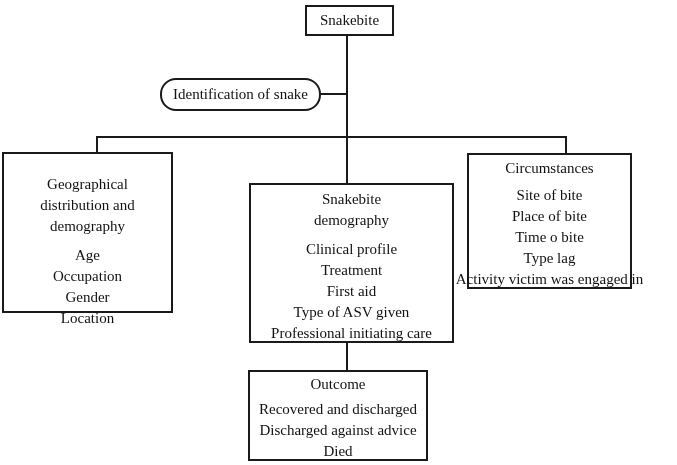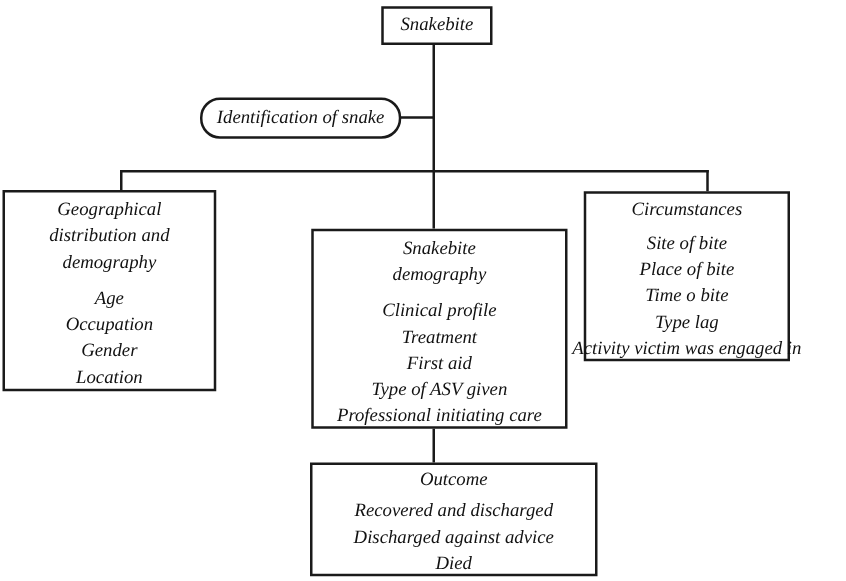--- a/index.html
+++ b/index.html
@@ -8,21 +8,20 @@
     background: #ffffff;
   }
   .figure {
     position: relative;
     width: 677px;
     height: 465px;
     background: #ffffff;
     font-family: "Liberation Serif", "DejaVu Serif", serif;
     color: #111111;
     overflow: hidden;
-    font-style: italic;
   }
   .box {
     position: absolute;
     box-sizing: border-box;
     border: 2px solid #1a1a1a;
     background: #ffffff;
     display: flex;
     flex-direction: column;
     align-items: center;
     text-align: center;
@@ -56,21 +55,21 @@
   <div class="connector" style="left:346px; top:342px; width:2px; height:29px;"></div>
 
   <div class="box single" style="left:305px; top:5px; width:89px; height:31px;">
     <div class="line">Snakebite</div>
   </div>
 
   <div class="box single" style="left:160px; top:78px; width:161px; height:33px;border-radius:16px;">
     <div class="line">Identification of snake</div>
   </div>
 
-  <div class="box" style="left:2px; top:152px; width:171px; height:161px; padding-top:4px;justify-content:space-between;">
+  <div class="box" style="left:2px; top:152px; width:171px; height:161px; padding-top:20px;justify-content:space-between;">
     <div class="line">Geographical</div>
     <div class="line">distribution and</div>
     <div class="line">demography</div>
     <div class="gap8"></div>
     <div class="line">Age</div>
     <div class="line">Occupation</div>
     <div class="line">Gender</div>
     <div class="line">Location</div>
   </div>
 
@@ -88,21 +87,21 @@
   <div class="box" style="left:467px; top:153px; width:165px; height:136px; padding-top:3px;">
     <div class="line">Circumstances</div>
     <div class="gap6"></div>
     <div class="line">Site of bite</div>
     <div class="line">Place of bite</div>
     <div class="line">Time o bite</div>
     <div class="line">Type lag</div>
     <div class="line">Activity victim was engaged in</div>
   </div>
 
-  <div class="box" style="left:248px; top:370px; width:230px; height:91px; padding-top:2px;">
+  <div class="box" style="left:248px; top:370px; width:180px; height:91px; padding-top:2px;">
     <div class="line">Outcome</div>
     <div class="gap4"></div>
     <div class="line">Recovered and discharged</div>
     <div class="line">Discharged against advice</div>
     <div class="line">Died</div>
   </div>
 
 </div>
 
 </body></html>

